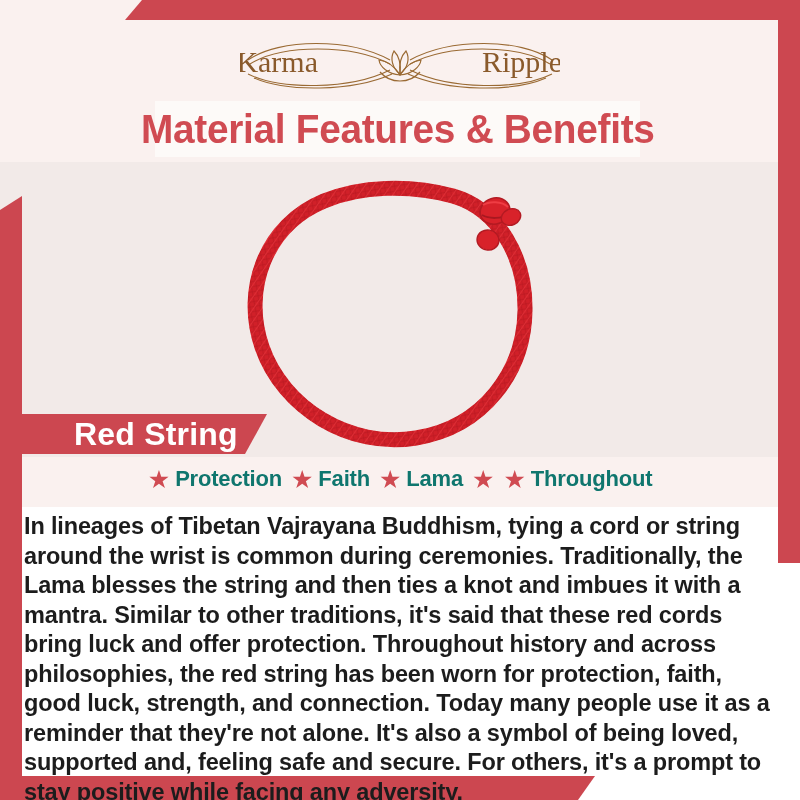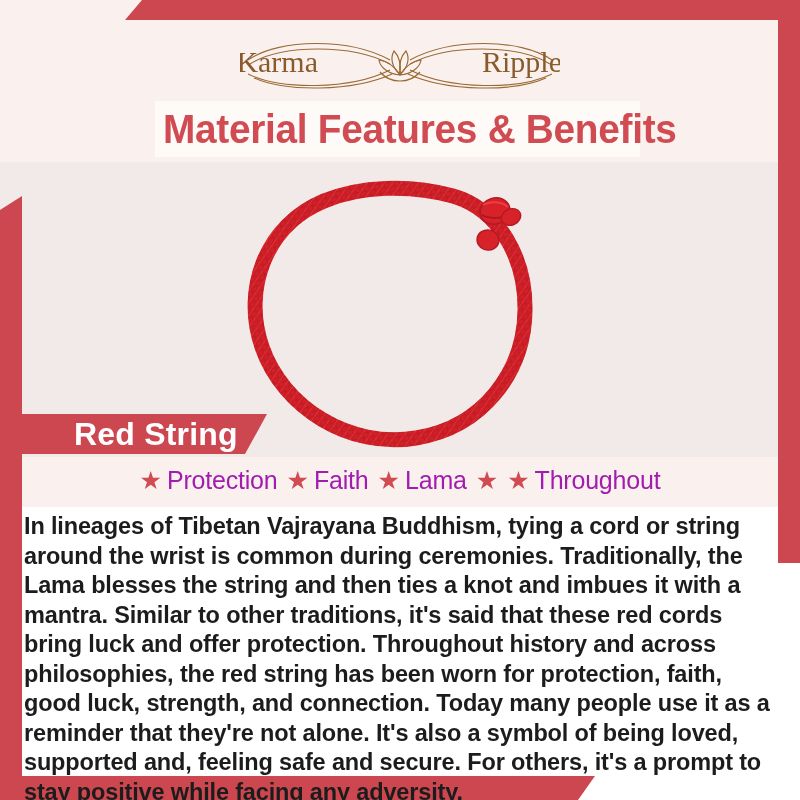--- a/index.html
+++ b/index.html
@@ -90,21 +90,21 @@
   .logo svg { display: block; }
 
   
   .title-banner {
     position: absolute;
     left: 155px; top: 101px;
     width: 485px; height: 56px;
     background: #fdfaf8;
     display: flex;
     align-items: center;
-    justify-content: flex-start;
+    justify-content: center;
   }
   .title-text {
     font-family: "Liberation Sans Narrow", "Liberation Sans", sans-serif;
     font-weight: bold;
     font-size: 40px;
     color: #d04b52;
     letter-spacing: -0.3px;
     white-space: nowrap;
     transform: scaleX(0.97);
   }
@@ -153,23 +153,23 @@
     gap: 5px;
     white-space: nowrap;
   }
   .benefit-star {
     color: #d04b52;
     font-size: 25px;
     line-height: 1;
   }
   .benefit-label {
     font-family: "Liberation Sans Narrow", "Liberation Sans", sans-serif;
-    font-weight: normal;
-    font-size: 25px;
-    color: #a21caf;
+    font-weight: bold;
+    font-size: 22px;
+    color: #0f766e;
     letter-spacing: -0.2px;
   }
 
   
   .body-copy {
     position: absolute;
     left: 24px; top: 512px;
     width: 752px;
     font-family: "Liberation Sans Narrow", "Liberation Sans", sans-serif;
     font-weight: bold;

